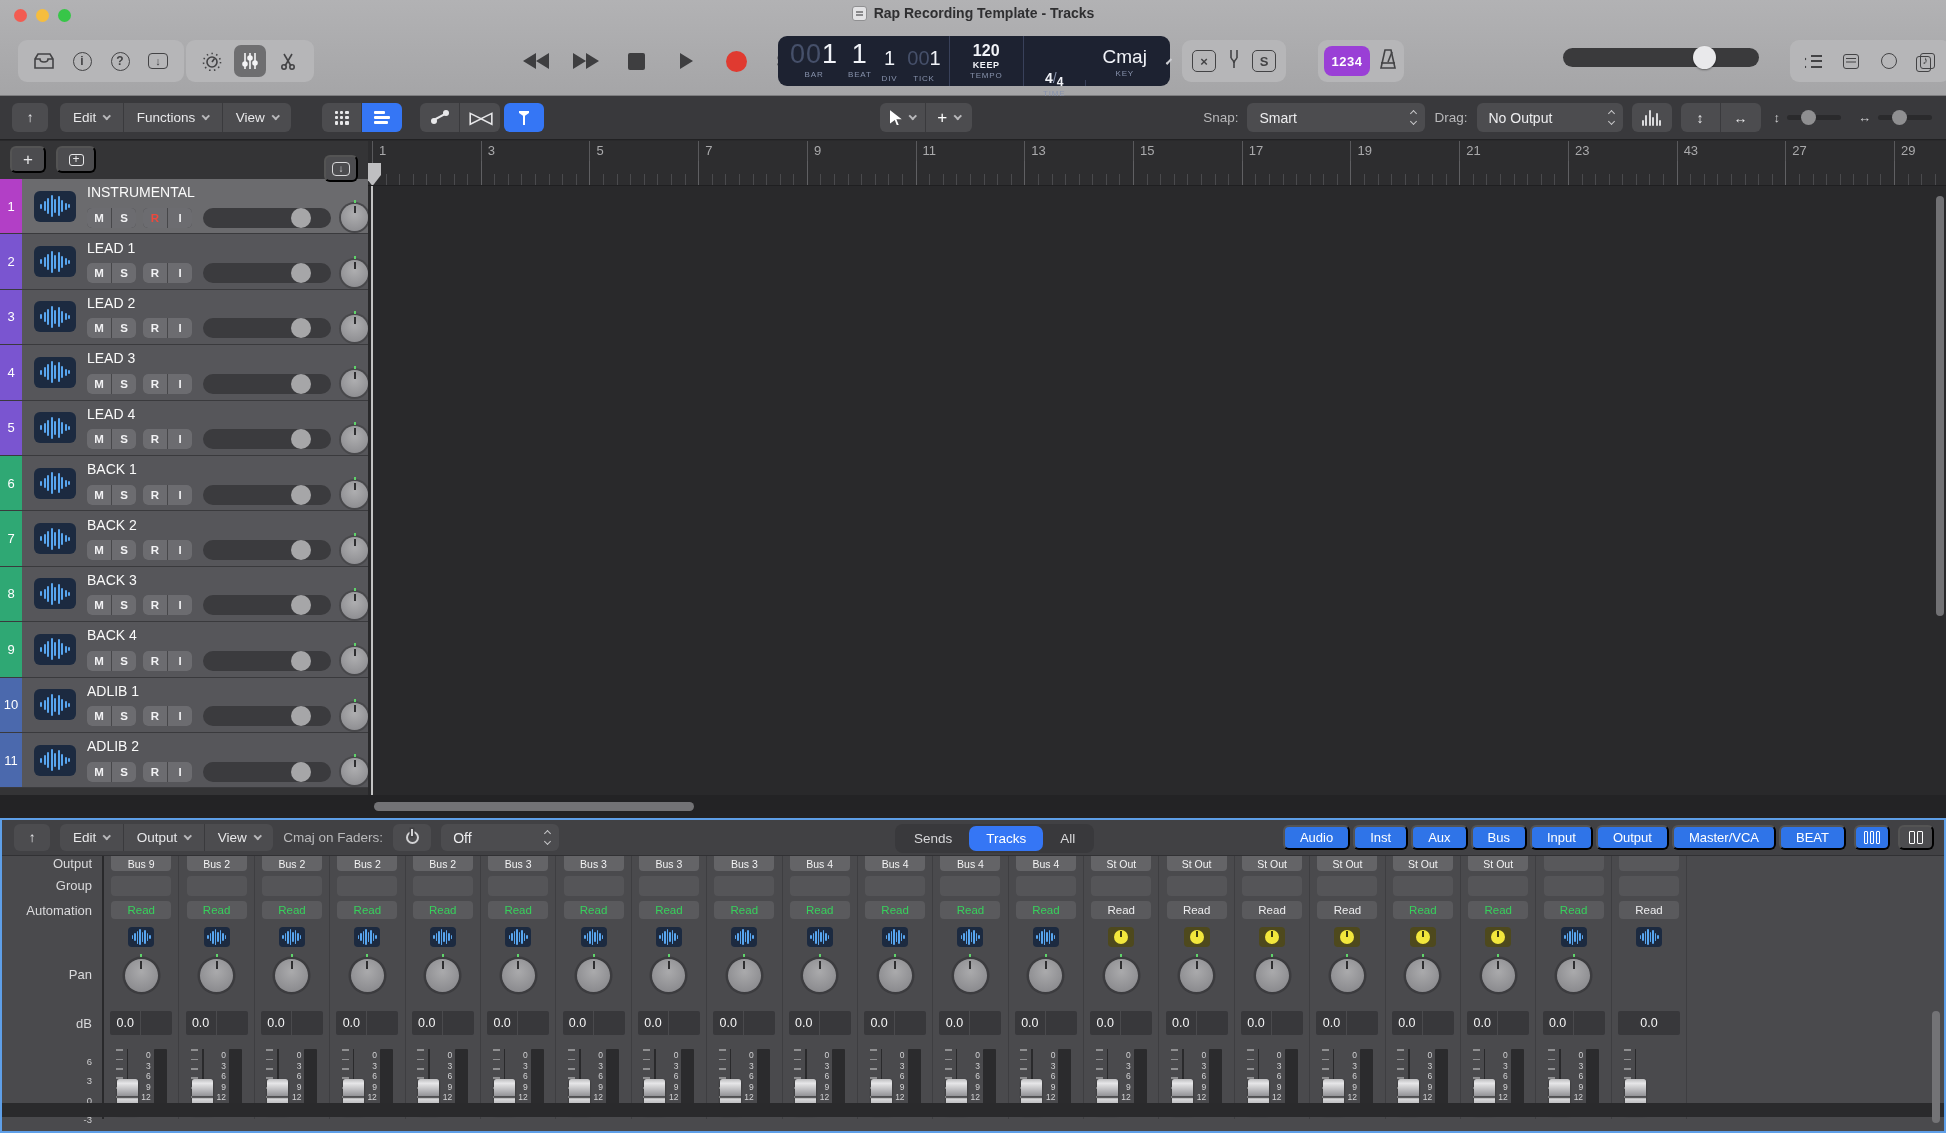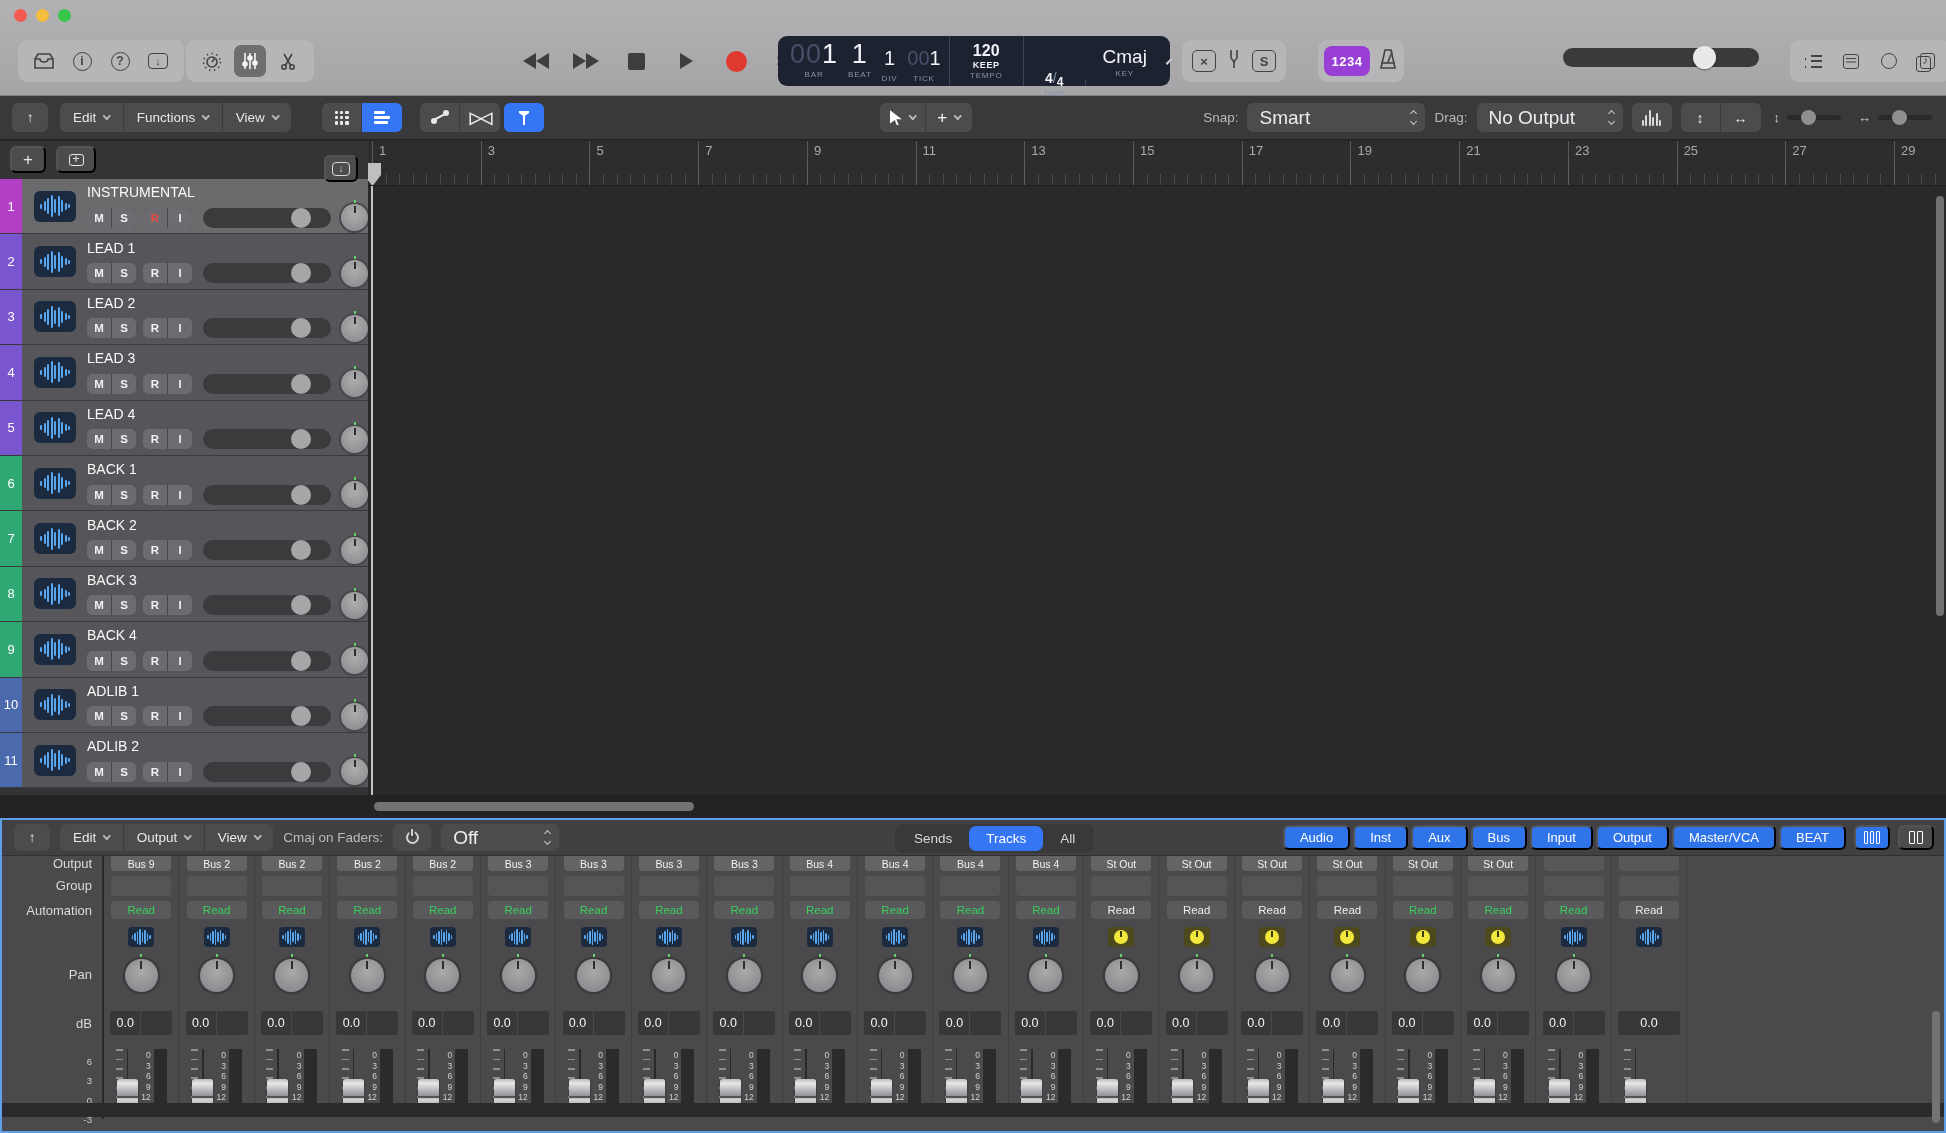--- a/index.html
+++ b/index.html
@@ -76,21 +76,21 @@
   .hdr{position:absolute;top:96px;left:0;right:0;height:44px;background:#39393c;border-bottom:1px solid #212123;}
   .hbtn{height:29px;background:#4c4c4f;border-radius:6px;display:flex;align-items:center;justify-content:center;color:#e8e8ea;font-size:13.5px;padding:0 13px;border:none;}
   .hgroup{display:flex;background:#4c4c4f;border-radius:6px;overflow:hidden;}
   .hgroup .hbtn{border-radius:0;background:transparent;border-right:1px solid #3a3a3d;}
   .hgroup .hbtn:last-child{border-right:none;}
   .hbtn .chev{width:5.5px;height:5.5px;margin-left:8px;margin-top:-3px;border-color:#b9b9bb;}
   .hbtn.icb{padding:0;width:40px;}
   .hbtn.blue{background:#3576f5;color:#fff;}
   .abs{position:absolute;}
   .hlabel{color:#b9b9bb;font-size:13.5px;}
-  .dd{height:29px;background:#4c4c4f;border-radius:6px;display:flex;align-items:center;color:#ededef;font-size:19px;padding:0 9px 0 12px;}
+  .dd{height:29px;background:#4c4c4f;border-radius:6px;display:flex;align-items:center;color:#ededef;font-size:14px;padding:0 9px 0 12px;}
   .dd .grow{flex:1;}
   .stepper{display:flex;flex-direction:column;gap:3px;margin-left:10px;}
   .stepper i{display:block;width:5px;height:5px;border-right:1.6px solid #c6c6c8;border-bottom:1.6px solid #c6c6c8;}
   .stepper .up{transform:rotate(-135deg);}
   .stepper .dn{transform:rotate(45deg);}
   .zoomctl{display:flex;align-items:center;gap:7px;height:29px;padding:0 4px;}
   .zoomctl .zarrow{color:#cfcfd1;font-size:13px;}
   .ztrack{width:54px;height:5px;background:#2a2a2c;border-radius:3px;position:relative;}
   .zthumb{position:absolute;top:-5px;left:14px;width:15px;height:15px;border-radius:50%;background:#8f8f91;}
   .grid-ic9{width:14px;height:14px;display:grid;grid-template-columns:repeat(3,1fr);gap:1.5px;}
@@ -218,20 +218,21 @@
 
 <div class="screen">
 
   <div class="topchrome">
     <div class="titlebar">
       <div class="lights">
         <span class="light red"></span>
         <span class="light yellow"></span>
         <span class="light green"></span>
       </div>
+      <div class="wtitle"><span class="doc-ic"></span><span>Rap Recording Template - Tracks</span></div>
     </div>
     <div class="toolbar">
       <div class="tgroup" style="left:18px;">
         <span class="tbtn">
             <svg class="lt-ic" width="22" height="17" viewBox="0 0 22 17">
               <path d="M2 6 L5 1 H17 L20 6 V15 H2 Z M2 6 H7 C7 8 9 9 11 9 C13 9 15 8 15 6 H20"></path>
             </svg>
           </span>
         <span class="tbtn">
             <span class="circ-ic">i</span>
@@ -889,21 +890,21 @@
         <span>5</span>
         <span>7</span>
         <span>9</span>
         <span>11</span>
         <span>13</span>
         <span>15</span>
         <span>17</span>
         <span>19</span>
         <span>21</span>
         <span>23</span>
-        <span>25</span>
+        <span>43</span>
         <span>27</span>
         <span>29</span>
       </div>
     <div class="rticks"></div>
     <div class="phmark"></div>
   </div>
   <div class="arrange">
     <div class="playline"></div>
     <div class="vscroll"></div>
   </div>

